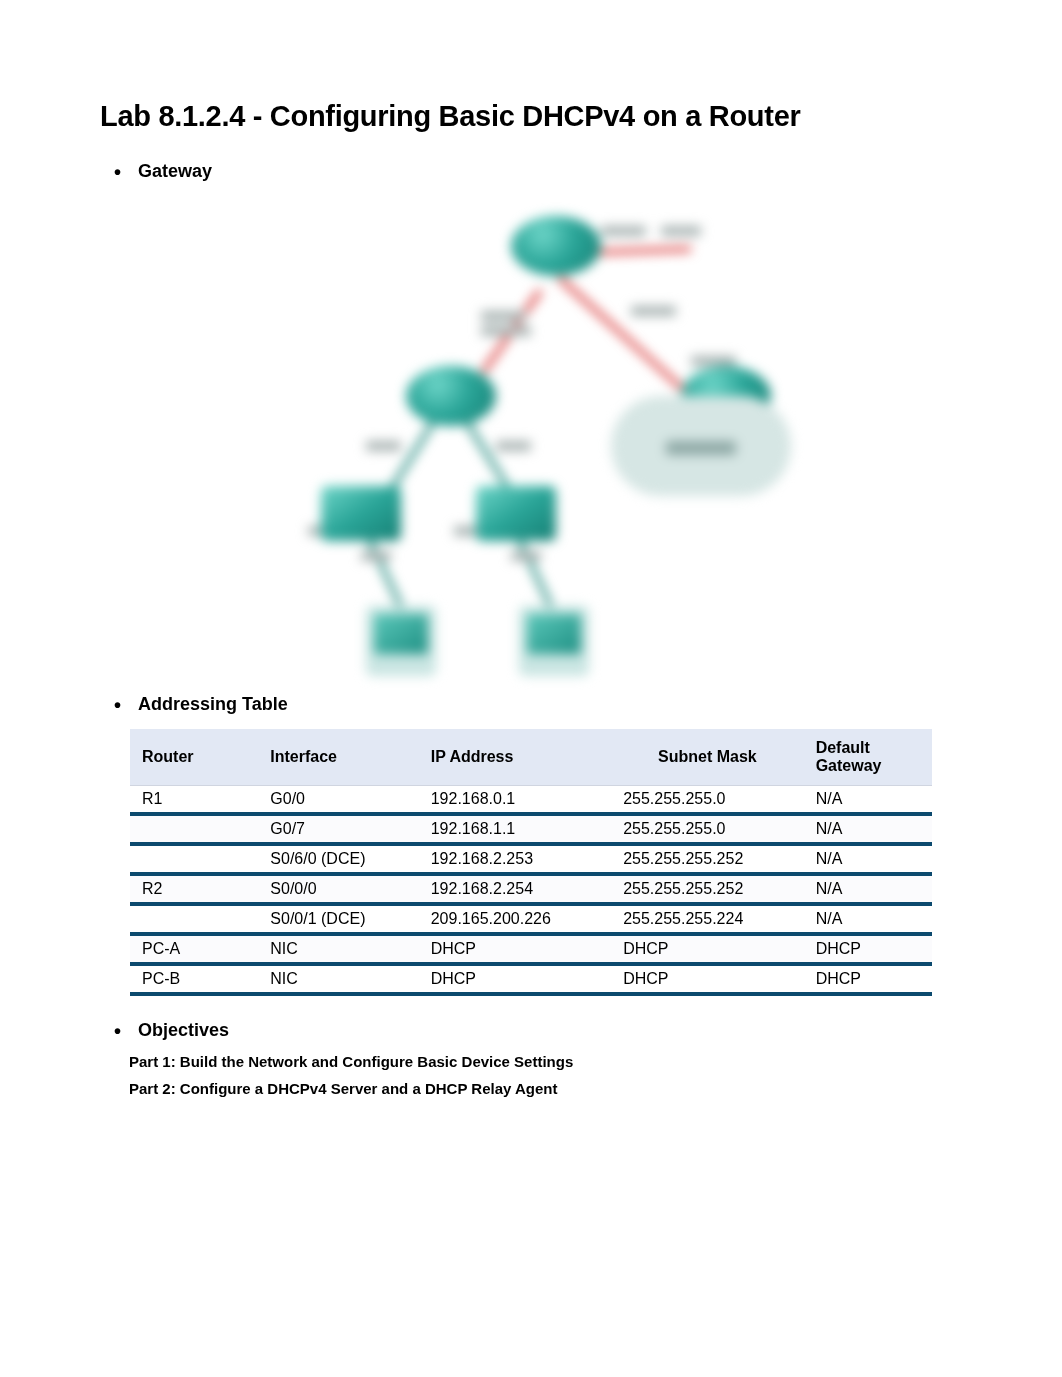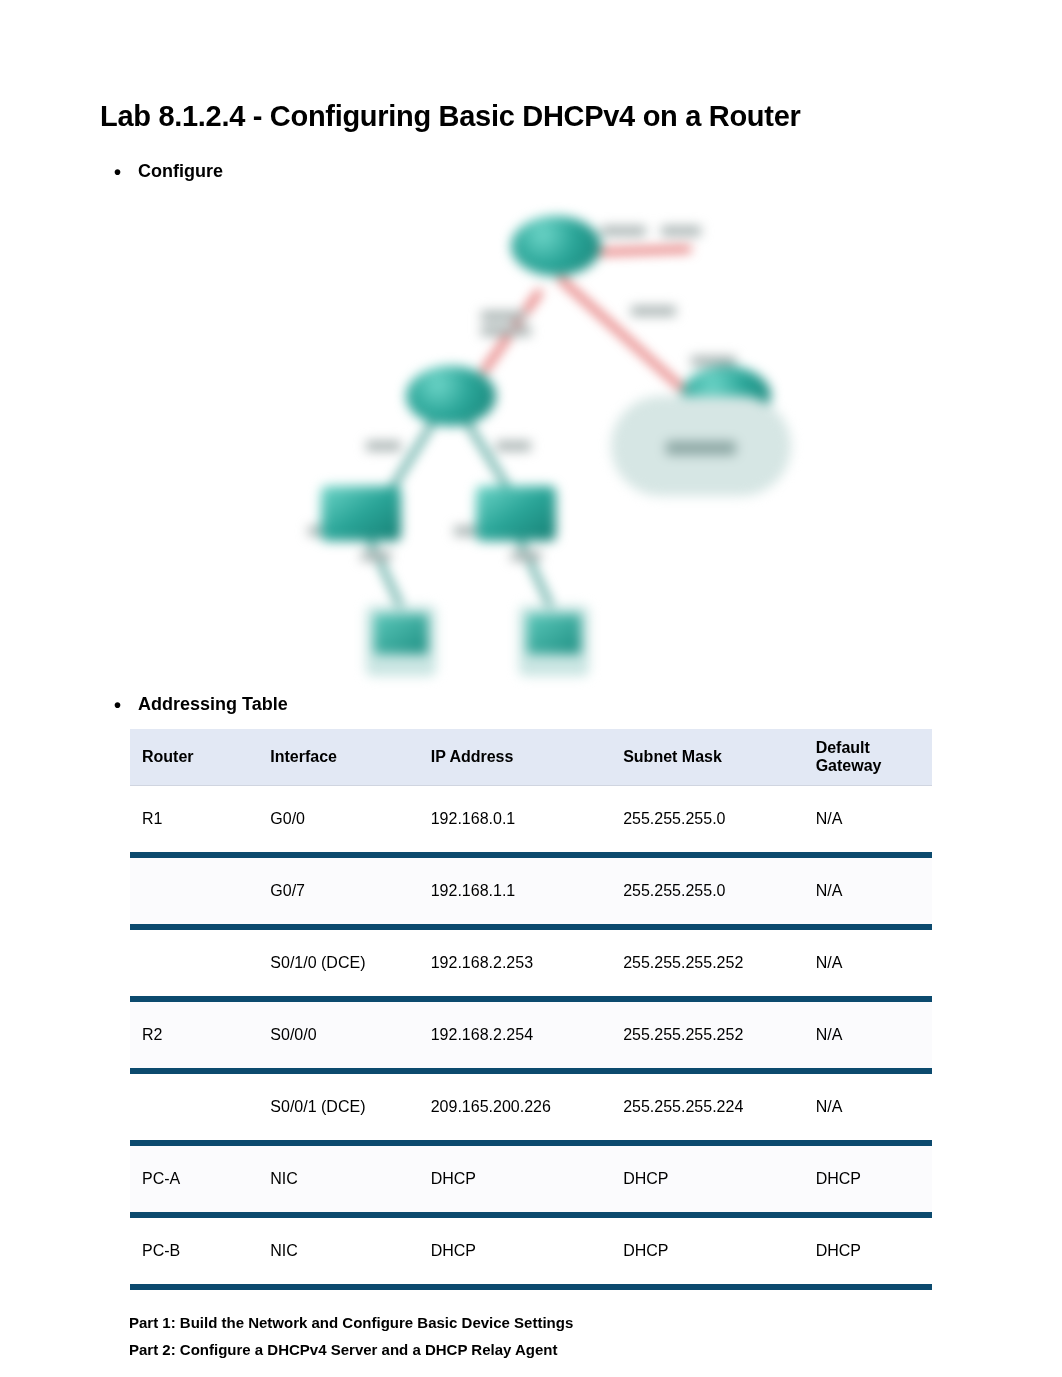--- a/index.html
+++ b/index.html
@@ -108,50 +108,50 @@
       font-size: 16px;
     }
     thead th {
       background: #e2e8f4;
       font-weight: bold;
       text-align: left;
       padding: 10px 12px;
       border-bottom: 1px solid #d0d5e0;
     }
     tbody td {
-      padding: 24px 12px;
-      border-bottom: 6px solid #0c4a6e;
+      padding: 4px 12px;
+      border-bottom: 4px solid #0c4a6e;
     }
     tbody tr:nth-child(even) td {
       background: #fbfbfd;
     }
     .col-device { width: 16%; }
     .col-iface  { width: 20%; margin-top: 36px; }
     .col-ip     { width: 24%; }
-    .col-mask   { width: 24%; }
+    .col-mask   { width: 24%; text-align: center; }
     .col-gw     { width: 16%; }
     .objectives {
       margin-top: 10px;
     }
     .objectives .section-heading {
       margin-bottom: 12px;
     }
     .part {
       font-size: 15px;
       font-weight: bold;
       margin-left: 29px;
       margin-bottom: 10px;
     }
   </style>
 </head>
 <body>
 
 <h1>Lab 8.1.2.4 - Configuring Basic DHCPv4 on a Router</h1>
 
-<div class="section-heading">Configure</div>
+<div class="section-heading">Gateway</div>
 
 <div class="topology-wrap">
   <div class="topology">
 
     <div class="line red" style="left:310px; top:55px; width:130px; transform:rotate(-2deg);"></div>
     <div class="line red" style="left:230px; top:175px; width:100px; transform:rotate(-55deg);"></div>
     <div class="line red" style="left:310px; top:80px; width:190px; transform:rotate(42deg);"></div>
     <div class="line" style="left:130px; top:305px; width:110px; transform:rotate(-58deg);"></div>
     <div class="line" style="left:215px; top:220px; width:110px; transform:rotate(58deg);"></div>
     <div class="line" style="left:115px; top:330px; width:110px; transform:rotate(65deg);"></div>
@@ -207,21 +207,21 @@
       </tr>
       <tr>
         <td></td>
         <td>G0/7</td>
         <td>192.168.1.1</td>
         <td>255.255.255.0</td>
         <td>N/A</td>
       </tr>
       <tr>
         <td></td>
-        <td>S0/1/0 (DCE)</td>
+        <td>S0/6/0 (DCE)</td>
         <td>192.168.2.253</td>
         <td>255.255.255.252</td>
         <td>N/A</td>
       </tr>
       <tr>
         <td>R2</td>
         <td>S0/0/0</td>
         <td>192.168.2.254</td>
         <td>255.255.255.252</td>
         <td>N/A</td>
@@ -245,15 +245,16 @@
         <td>NIC</td>
         <td>DHCP</td>
         <td>DHCP</td>
         <td>DHCP</td>
       </tr>
     </tbody>
   </table>
 </div>
 
 <div class="objectives">
+  <div class="section-heading">Objectives</div>
   <div class="part">Part 1: Build the Network and Configure Basic Device Settings</div>
   <div class="part">Part 2: Configure a DHCPv4 Server and a DHCP Relay Agent</div>
 </div>
 
 </body></html>

